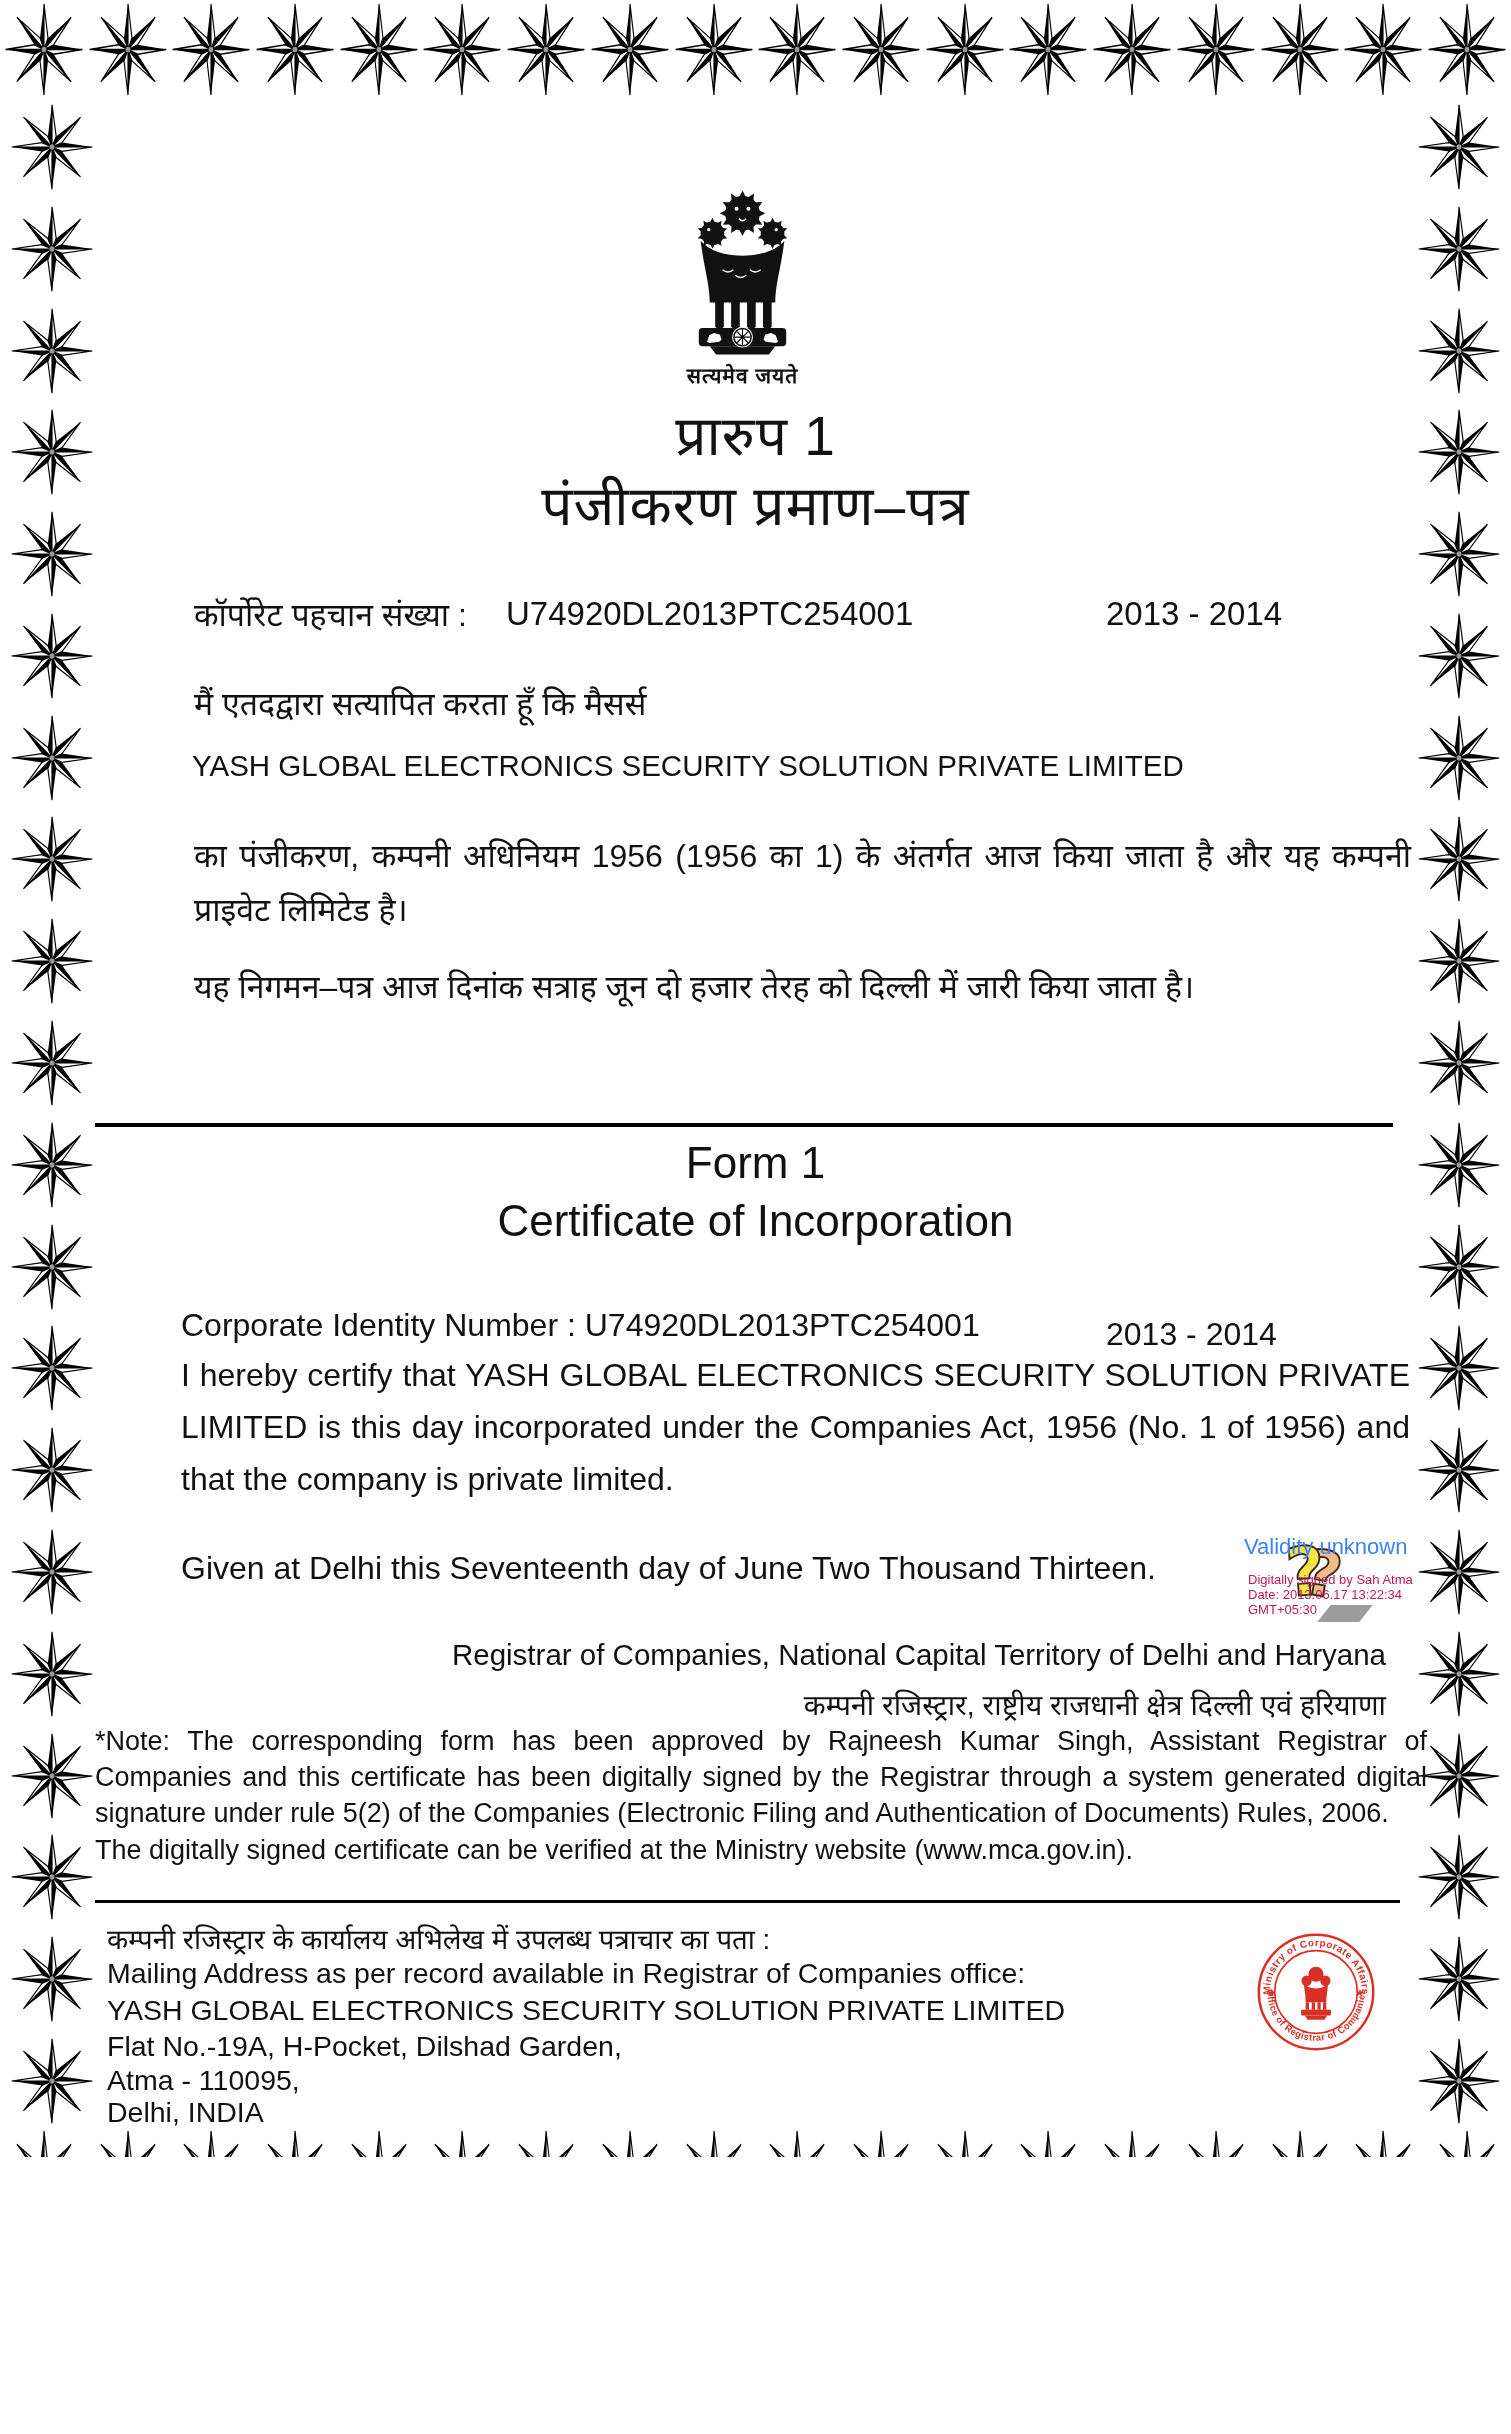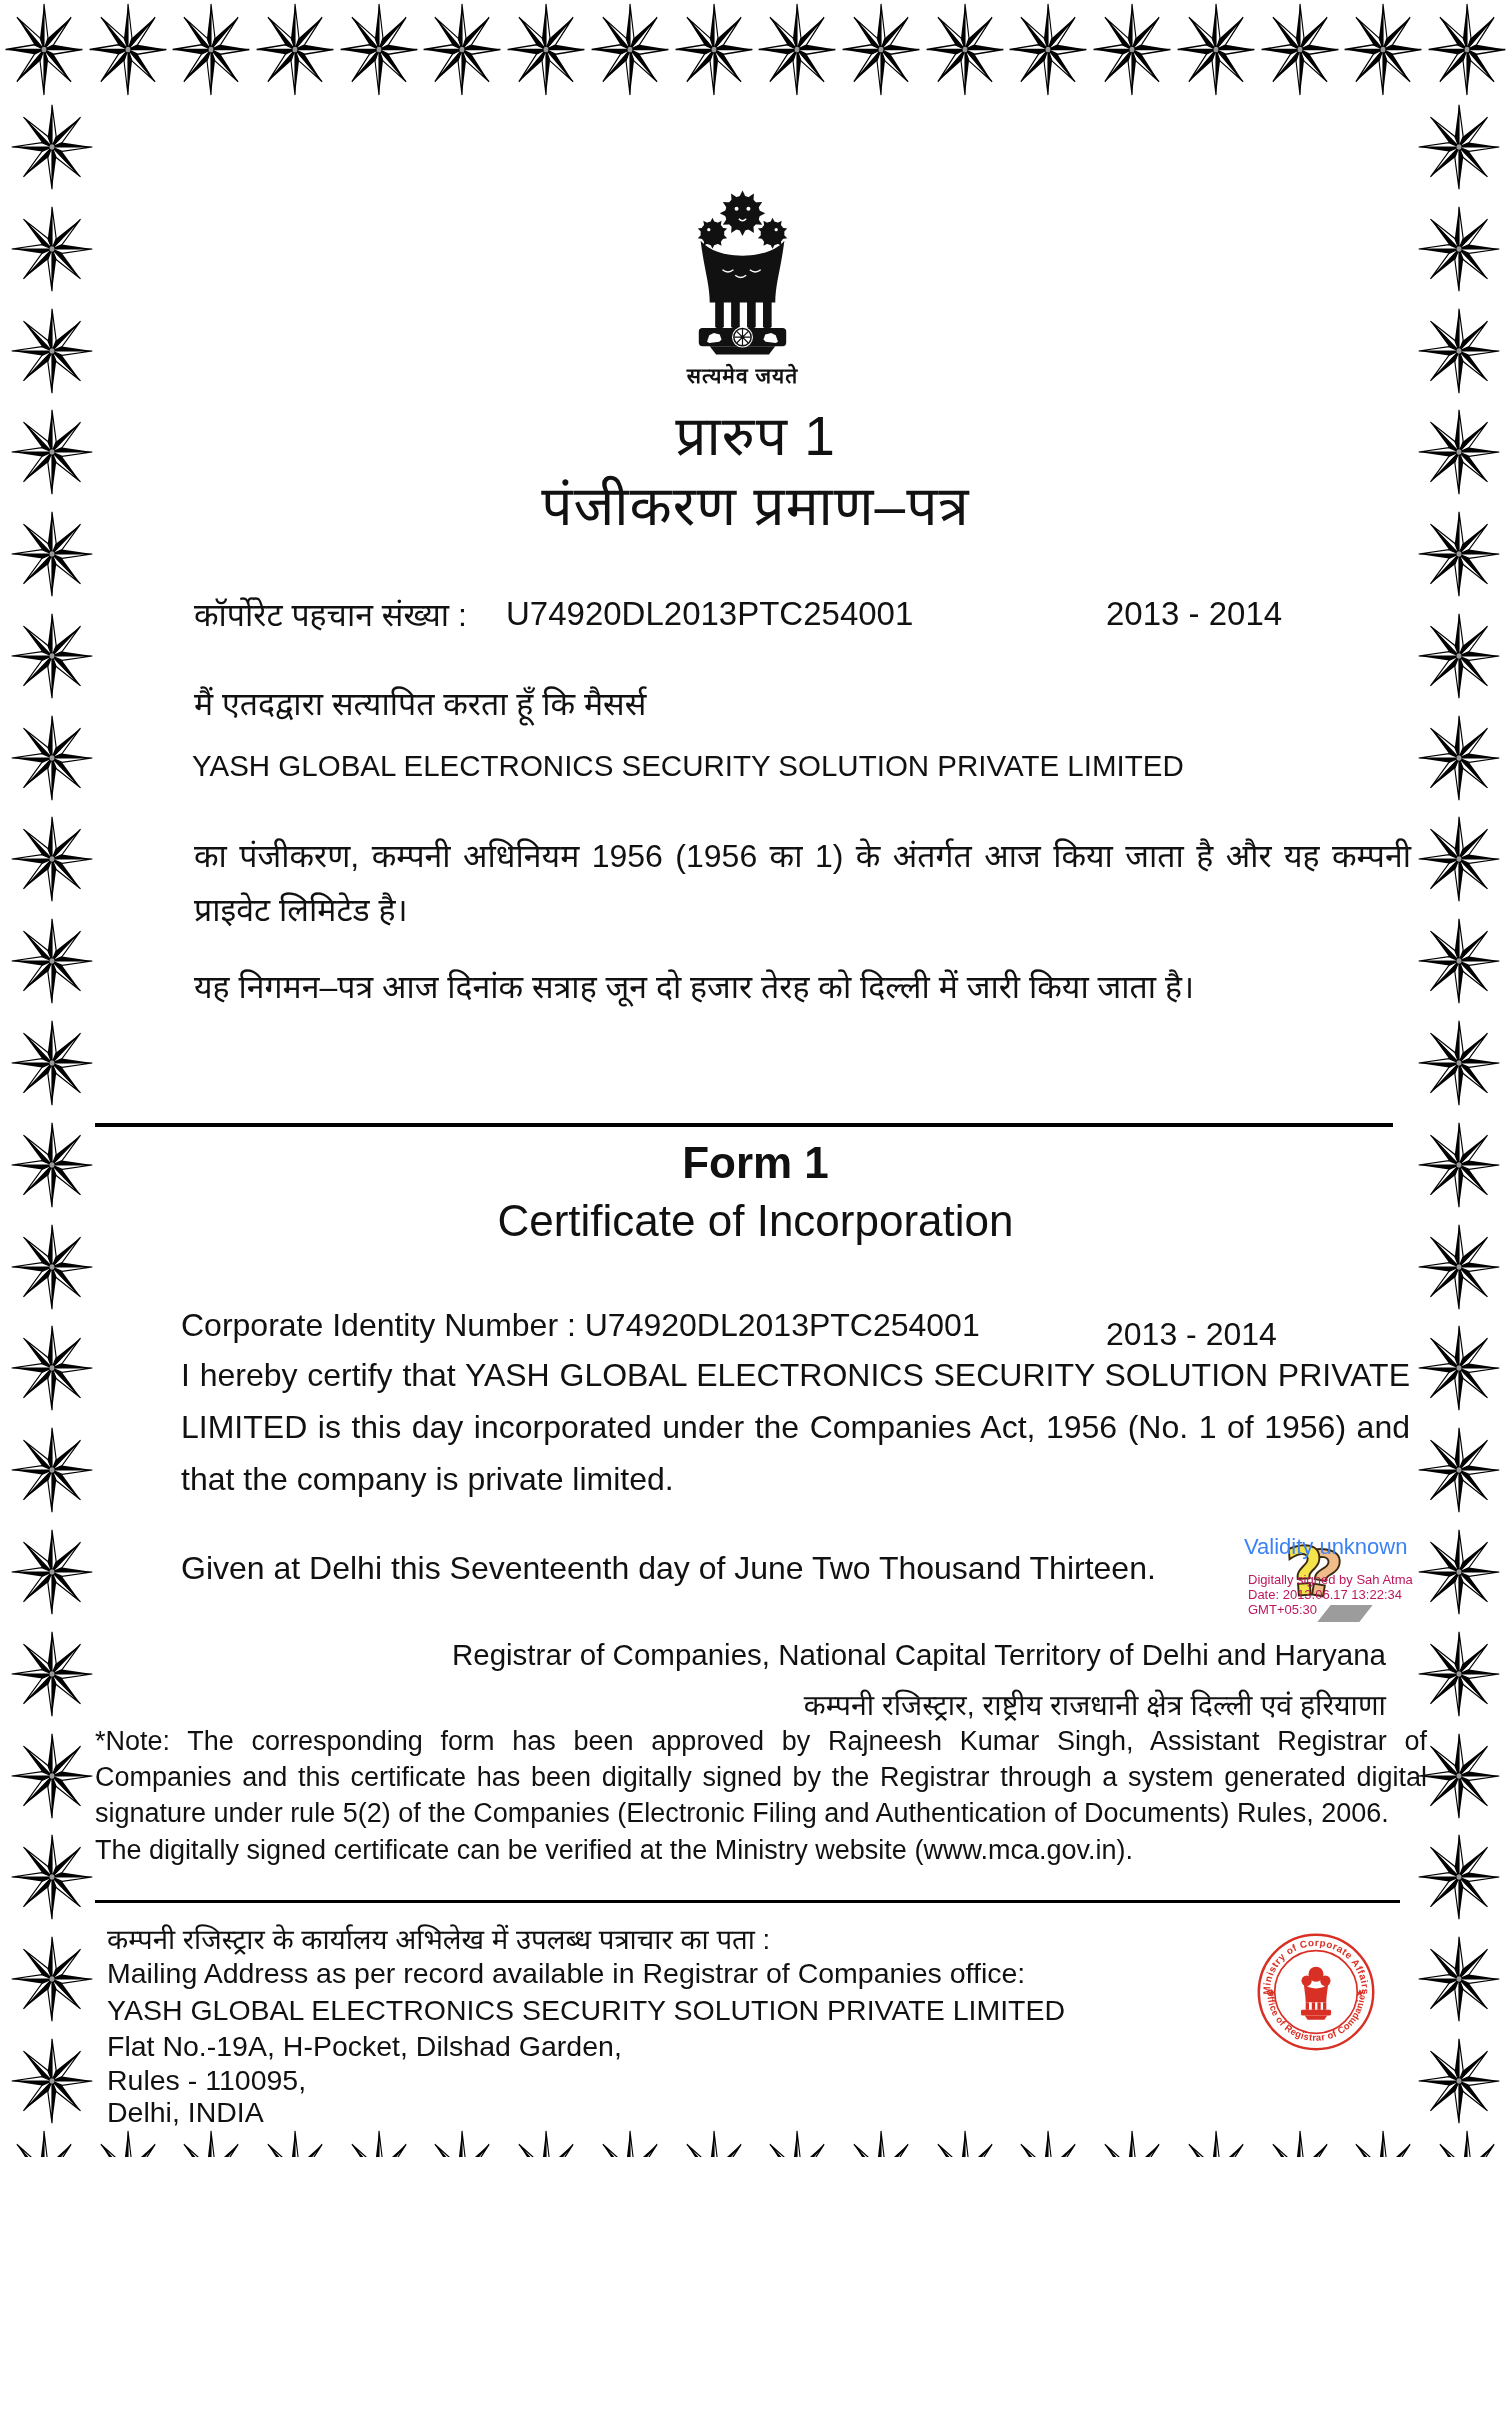--- a/index.html
+++ b/index.html
@@ -379,21 +379,21 @@
   <div class="abs mono-num" style="left:506px;top:595px;">U74920DL2013PTC254001</div>
   <div class="abs mono-num" style="left:1106px;top:595px;">2013 - 2014</div>
 
   <div class="abs body-hi hi" style="left:194px;top:681px;">मैं एतदद्वारा सत्यापित करता हूँ कि मैसर्स</div>
   <div class="abs" style="left:192px;top:749px;font-size:29.5px;">YASH GLOBAL ELECTRONICS SECURITY SOLUTION PRIVATE LIMITED</div>
   <div class="para body-hi hi" style="left:194px;top:829px;width:1217px;line-height:54px;">का पंजीकरण, कम्पनी अधिनियम 1956 (1956 का 1) के अंतर्गत आज किया जाता है और यह कम्पनी प्राइवेट लिमिटेड है।</div>
   <div class="abs body-hi hi" style="left:194px;top:964px;">यह निगमन–पत्र आज दिनांक सत्राह जून दो हजार तेरह को  दिल्ली में जारी किया जाता है।</div>
 
   <div class="hr" style="left:95px;top:1123px;width:1298px;height:3.8px;"></div>
 
-  <div class="abs center form-title" style="top:1138px;font-weight:bold;">Form 1</div>
+  <div class="abs center form-title" style="top:1138px;">Form 1</div>
   <div class="abs center form-title" style="top:1196px;">Certificate of Incorporation</div>
 
   <div class="abs en-body" style="left:181px;top:1307px;">Corporate Identity Number : U74920DL2013PTC254001</div>
   <div class="abs en-body" style="left:1106px;top:1316px;">2013 - 2014</div>
 
   <div class="para en-body" style="left:181px;top:1349px;width:1229px;line-height:52px;">I hereby certify that YASH GLOBAL ELECTRONICS SECURITY SOLUTION PRIVATE LIMITED is this day incorporated under the Companies Act, 1956 (No. 1 of 1956) and that the company is private limited.</div>
 
   <div class="abs en-body" style="left:181px;top:1550px;">Given at Delhi this Seventeenth day of June Two Thousand Thirteen.</div>
 
   <div class="sig-validity">Validity unknown</div>
@@ -411,21 +411,21 @@
 
   <div class="para note" style="left:95px;top:1723px;width:1332px;">*Note: The corresponding form has been approved by  Rajneesh Kumar Singh, Assistant Registrar of Companies and this certificate has been digitally signed by the Registrar through a system generated digital signature under rule 5(2) of the Companies (Electronic Filing and Authentication of Documents) Rules, 2006.</div>
   <div class="abs note" style="left:95px;top:1832px;">The digitally signed certificate can be verified at the Ministry website (www.mca.gov.in).</div>
 
   <div class="hr" style="left:95px;top:1900px;width:1305px;height:2.9px;"></div>
 
   <div class="abs hi" style="left:107px;top:1919px;font-size:27.6px;">कम्पनी रजिस्ट्रार के कार्यालय अभिलेख में उपलब्ध पत्राचार का पता :</div>
   <div class="abs mail" style="left:107px;top:1957px;">Mailing Address as per record available in Registrar of Companies office:</div>
   <div class="abs mail" style="left:107px;top:1994px;">YASH GLOBAL ELECTRONICS SECURITY SOLUTION PRIVATE LIMITED</div>
   <div class="abs mail" style="left:107px;top:2030px;">Flat No.-19A, H-Pocket, Dilshad Garden,</div>
-  <div class="abs mail" style="left:107px;top:2064px;">Rules - 110095,</div>
+  <div class="abs mail" style="left:107px;top:2064px;">Atma - 110095,</div>
   <div class="abs mail" style="left:107px;top:2096px;">Delhi, INDIA</div>
 
   <svg class="seal" viewBox="0 0 130 130">
     <circle cx="65" cy="65" r="61" fill="none" stroke="#d93025" stroke-width="2.6"></circle>
     <circle cx="65" cy="65" r="44" fill="none" stroke="#d93025" stroke-width="1.8"></circle>
     <defs>
       <path id="sealTop" d="M 16,65 A 49,49 0 0 1 114,65" fill="none"></path>
       <path id="sealBot" d="M 13,65 A 52,52 0 0 0 117,65" fill="none"></path>
     </defs>
     <text font-size="10.5" fill="#d93025" letter-spacing="0.6" font-weight="bold">

